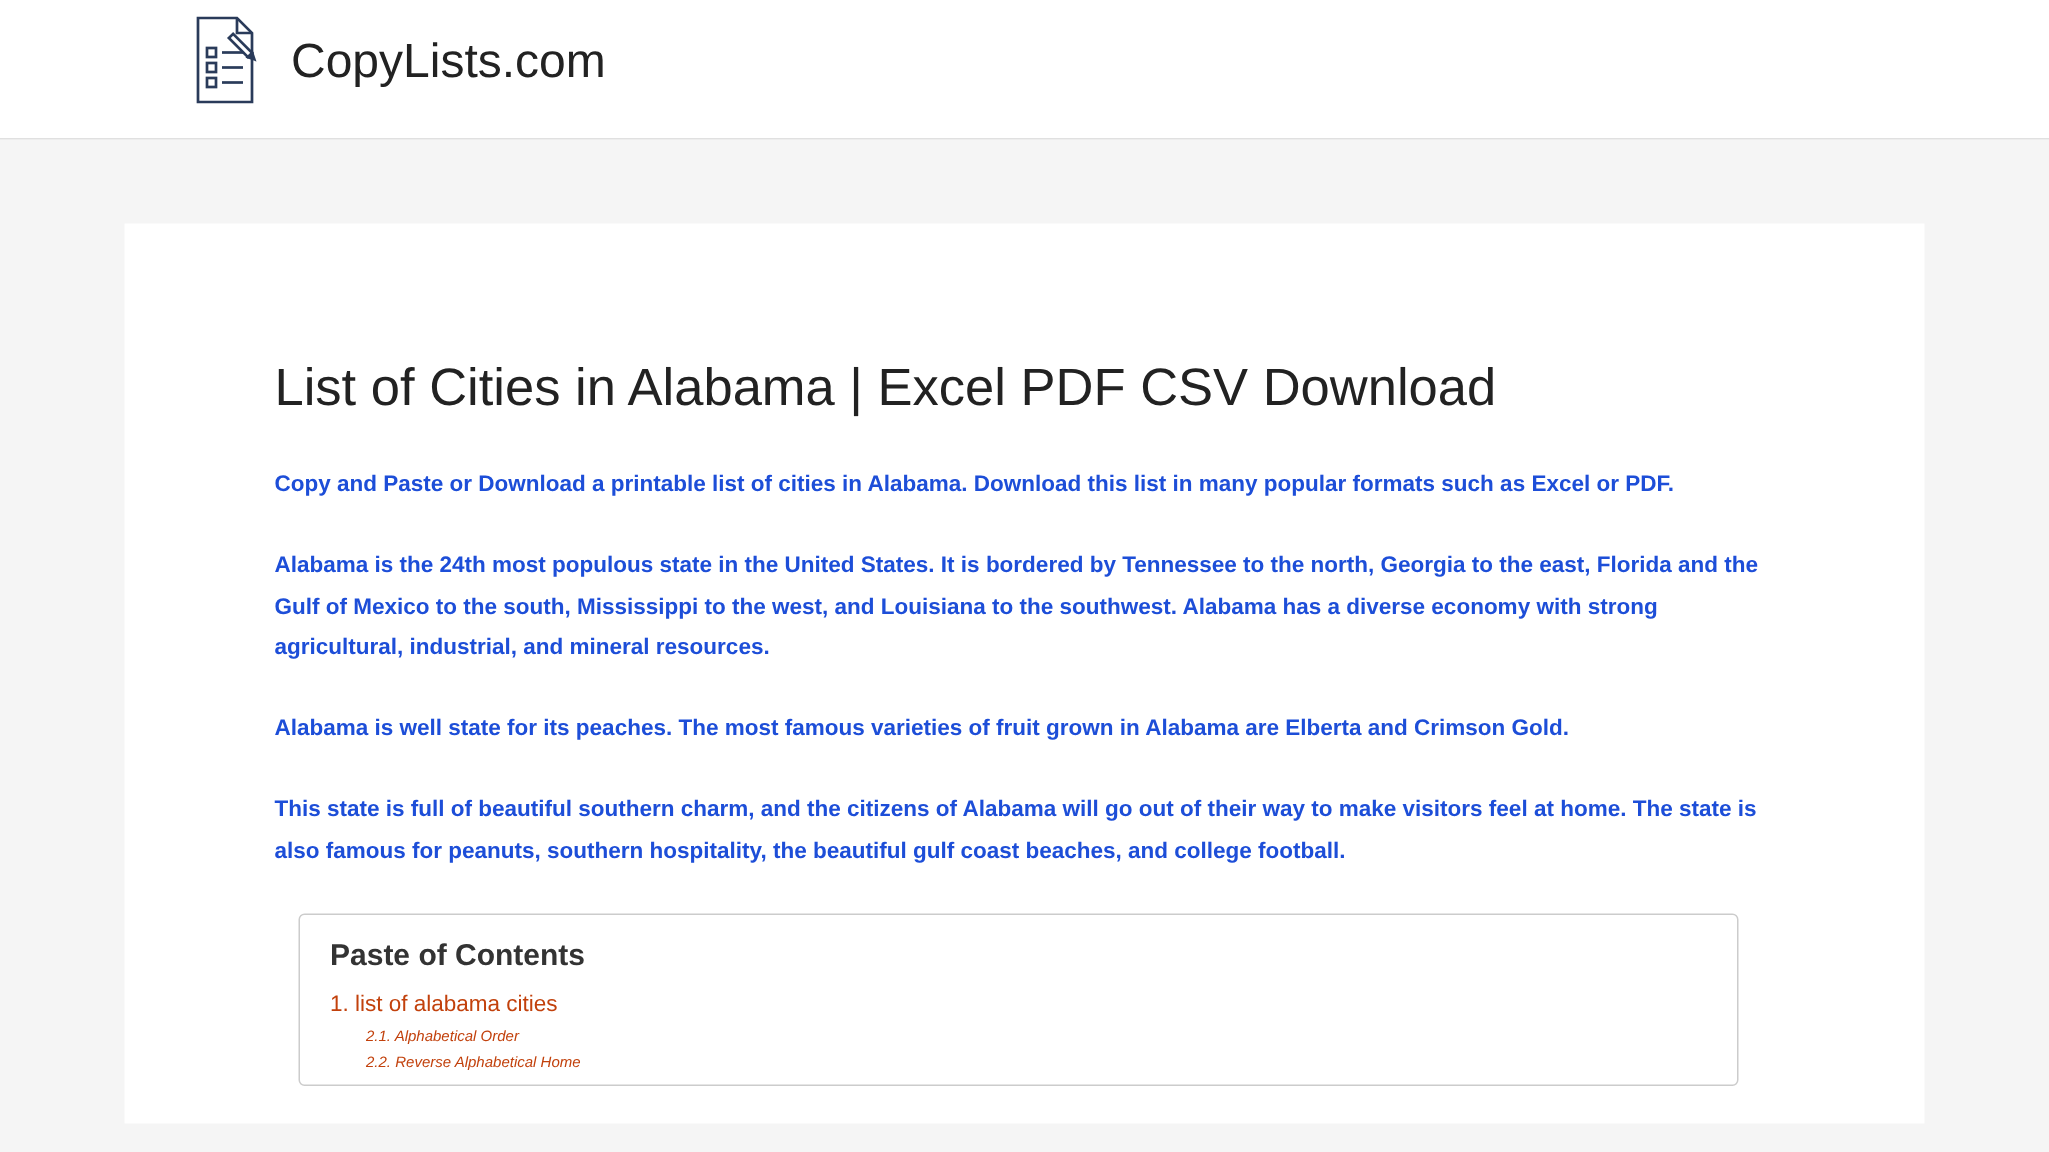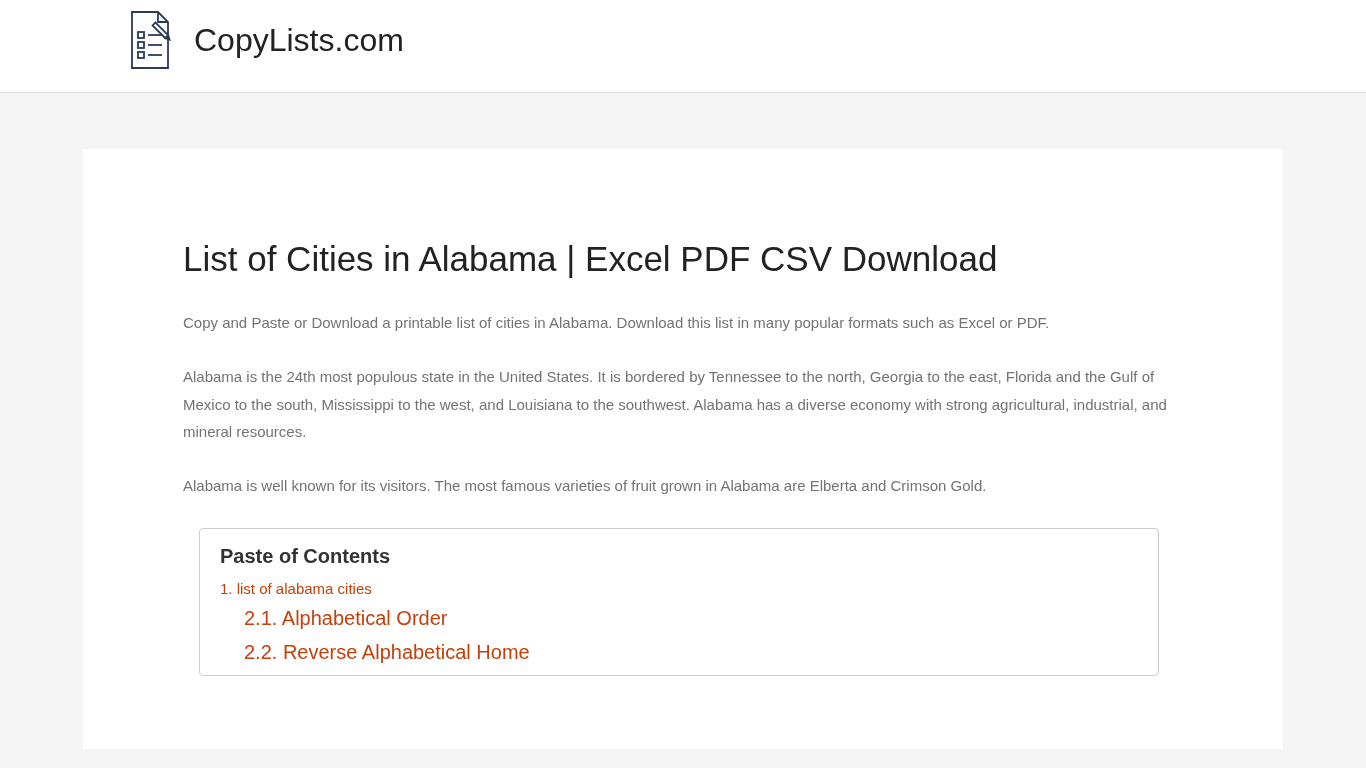--- a/index.html
+++ b/index.html
@@ -66,22 +66,23 @@
     }
     .page-title {
       font-size: 35px;
       font-weight: 400;
       color: #222;
       margin-bottom: 30px;
     }
     .body-para {
       font-size: 15px;
       line-height: 1.85;
-      color: #737373;
+      color: #1d4ed8;
       margin-bottom: 26px;
+      font-weight: bold;
     }
     .toc-box {
       border: 1px solid #ccc;
       border-radius: 4px;
       padding: 16px 20px 6px 20px;
       margin-top: 28px;
       max-width: 960px;
       margin-left: 16px;
     }
     .toc-title {
@@ -89,24 +90,25 @@
       font-weight: 600;
       color: #333;
       margin-bottom: 8px;
     }
     .toc-item-l1 {
       font-size: 15px;
       color: #333;
       line-height: 1.7;
     }
     .toc-item-l2 {
-      font-size: 20px;
+      font-size: 10px;
       color: #333;
       line-height: 1.7;
       padding-left: 24px;
+      font-style: italic;
     }
     .toc-link {
       color: #c2410c;
       text-decoration: none;
     }
   </style>
 </head>
 <body>
 
 <div class="header-bar">
@@ -130,21 +132,22 @@
       </span>
       <h1 class="site-title">CopyLists.com</h1>
     </div>
   </div>
 </div>
 
 <div class="content-wrap">
   <h1 class="page-title">List of Cities in Alabama | Excel PDF CSV Download</h1>
   <p class="body-para">Copy and Paste or Download a printable list of cities in Alabama. Download this list in many popular formats such as Excel or PDF.</p>
   <p class="body-para">Alabama is the 24th most populous state in the United States. It is bordered by Tennessee to the north, Georgia to the east, Florida and the Gulf of Mexico to the south, Mississippi to the west, and Louisiana to the southwest. Alabama has a diverse economy with strong agricultural, industrial, and mineral resources.</p>
-  <p class="body-para">Alabama is well known for its visitors. The most famous varieties of fruit grown in Alabama are Elberta and Crimson Gold.</p>
+  <p class="body-para">Alabama is well state for its peaches. The most famous varieties of fruit grown in Alabama are Elberta and Crimson Gold.</p>
+  <p class="body-para">This state is full of beautiful southern charm, and the citizens of Alabama will go out of their way to make visitors feel at home. The state is also famous for peanuts, southern hospitality, the beautiful gulf coast beaches, and college football.</p>
 
   <div class="toc-box">
     <div class="toc-title">Paste of Contents</div>
     <div class="toc-item-l1">
       <a href="#" class="toc-link"><span>1.</span> <span>list of alabama cities</span></a>
     </div>
     <div class="toc-item-l2">
       <a href="#" class="toc-link"><span>2.1.</span> <span>Alphabetical Order</span></a>
     </div>
     <div class="toc-item-l2">

